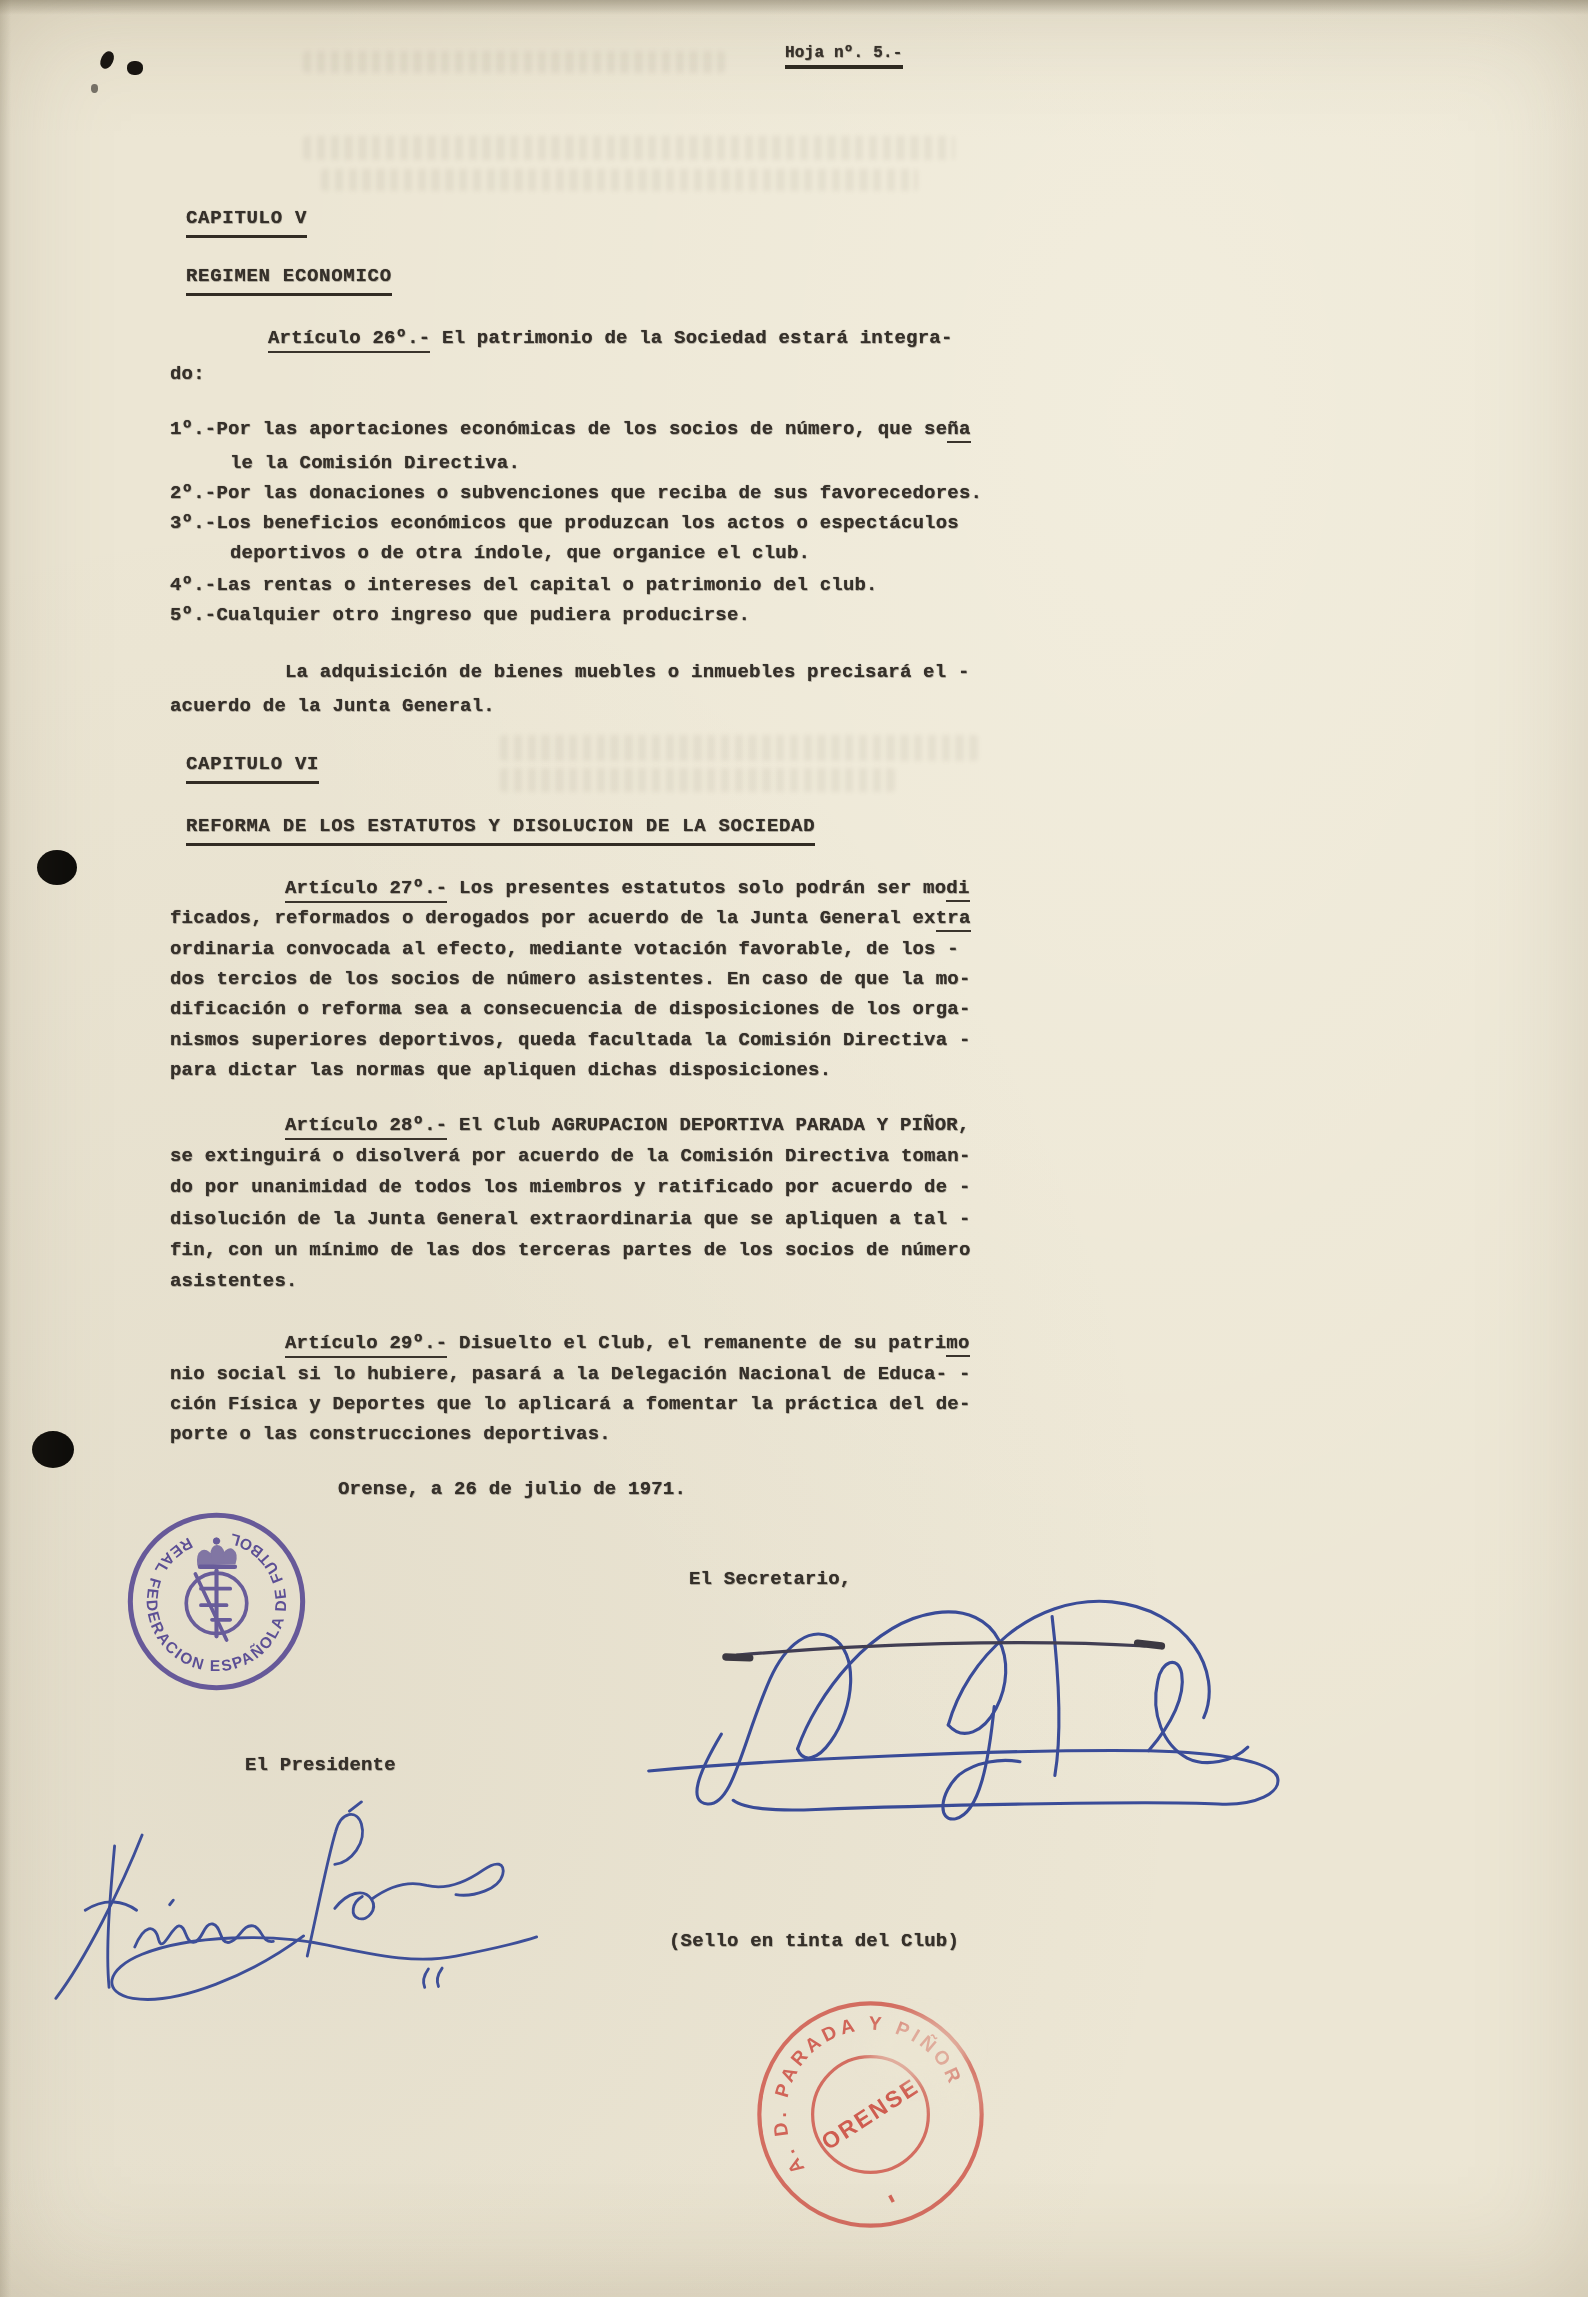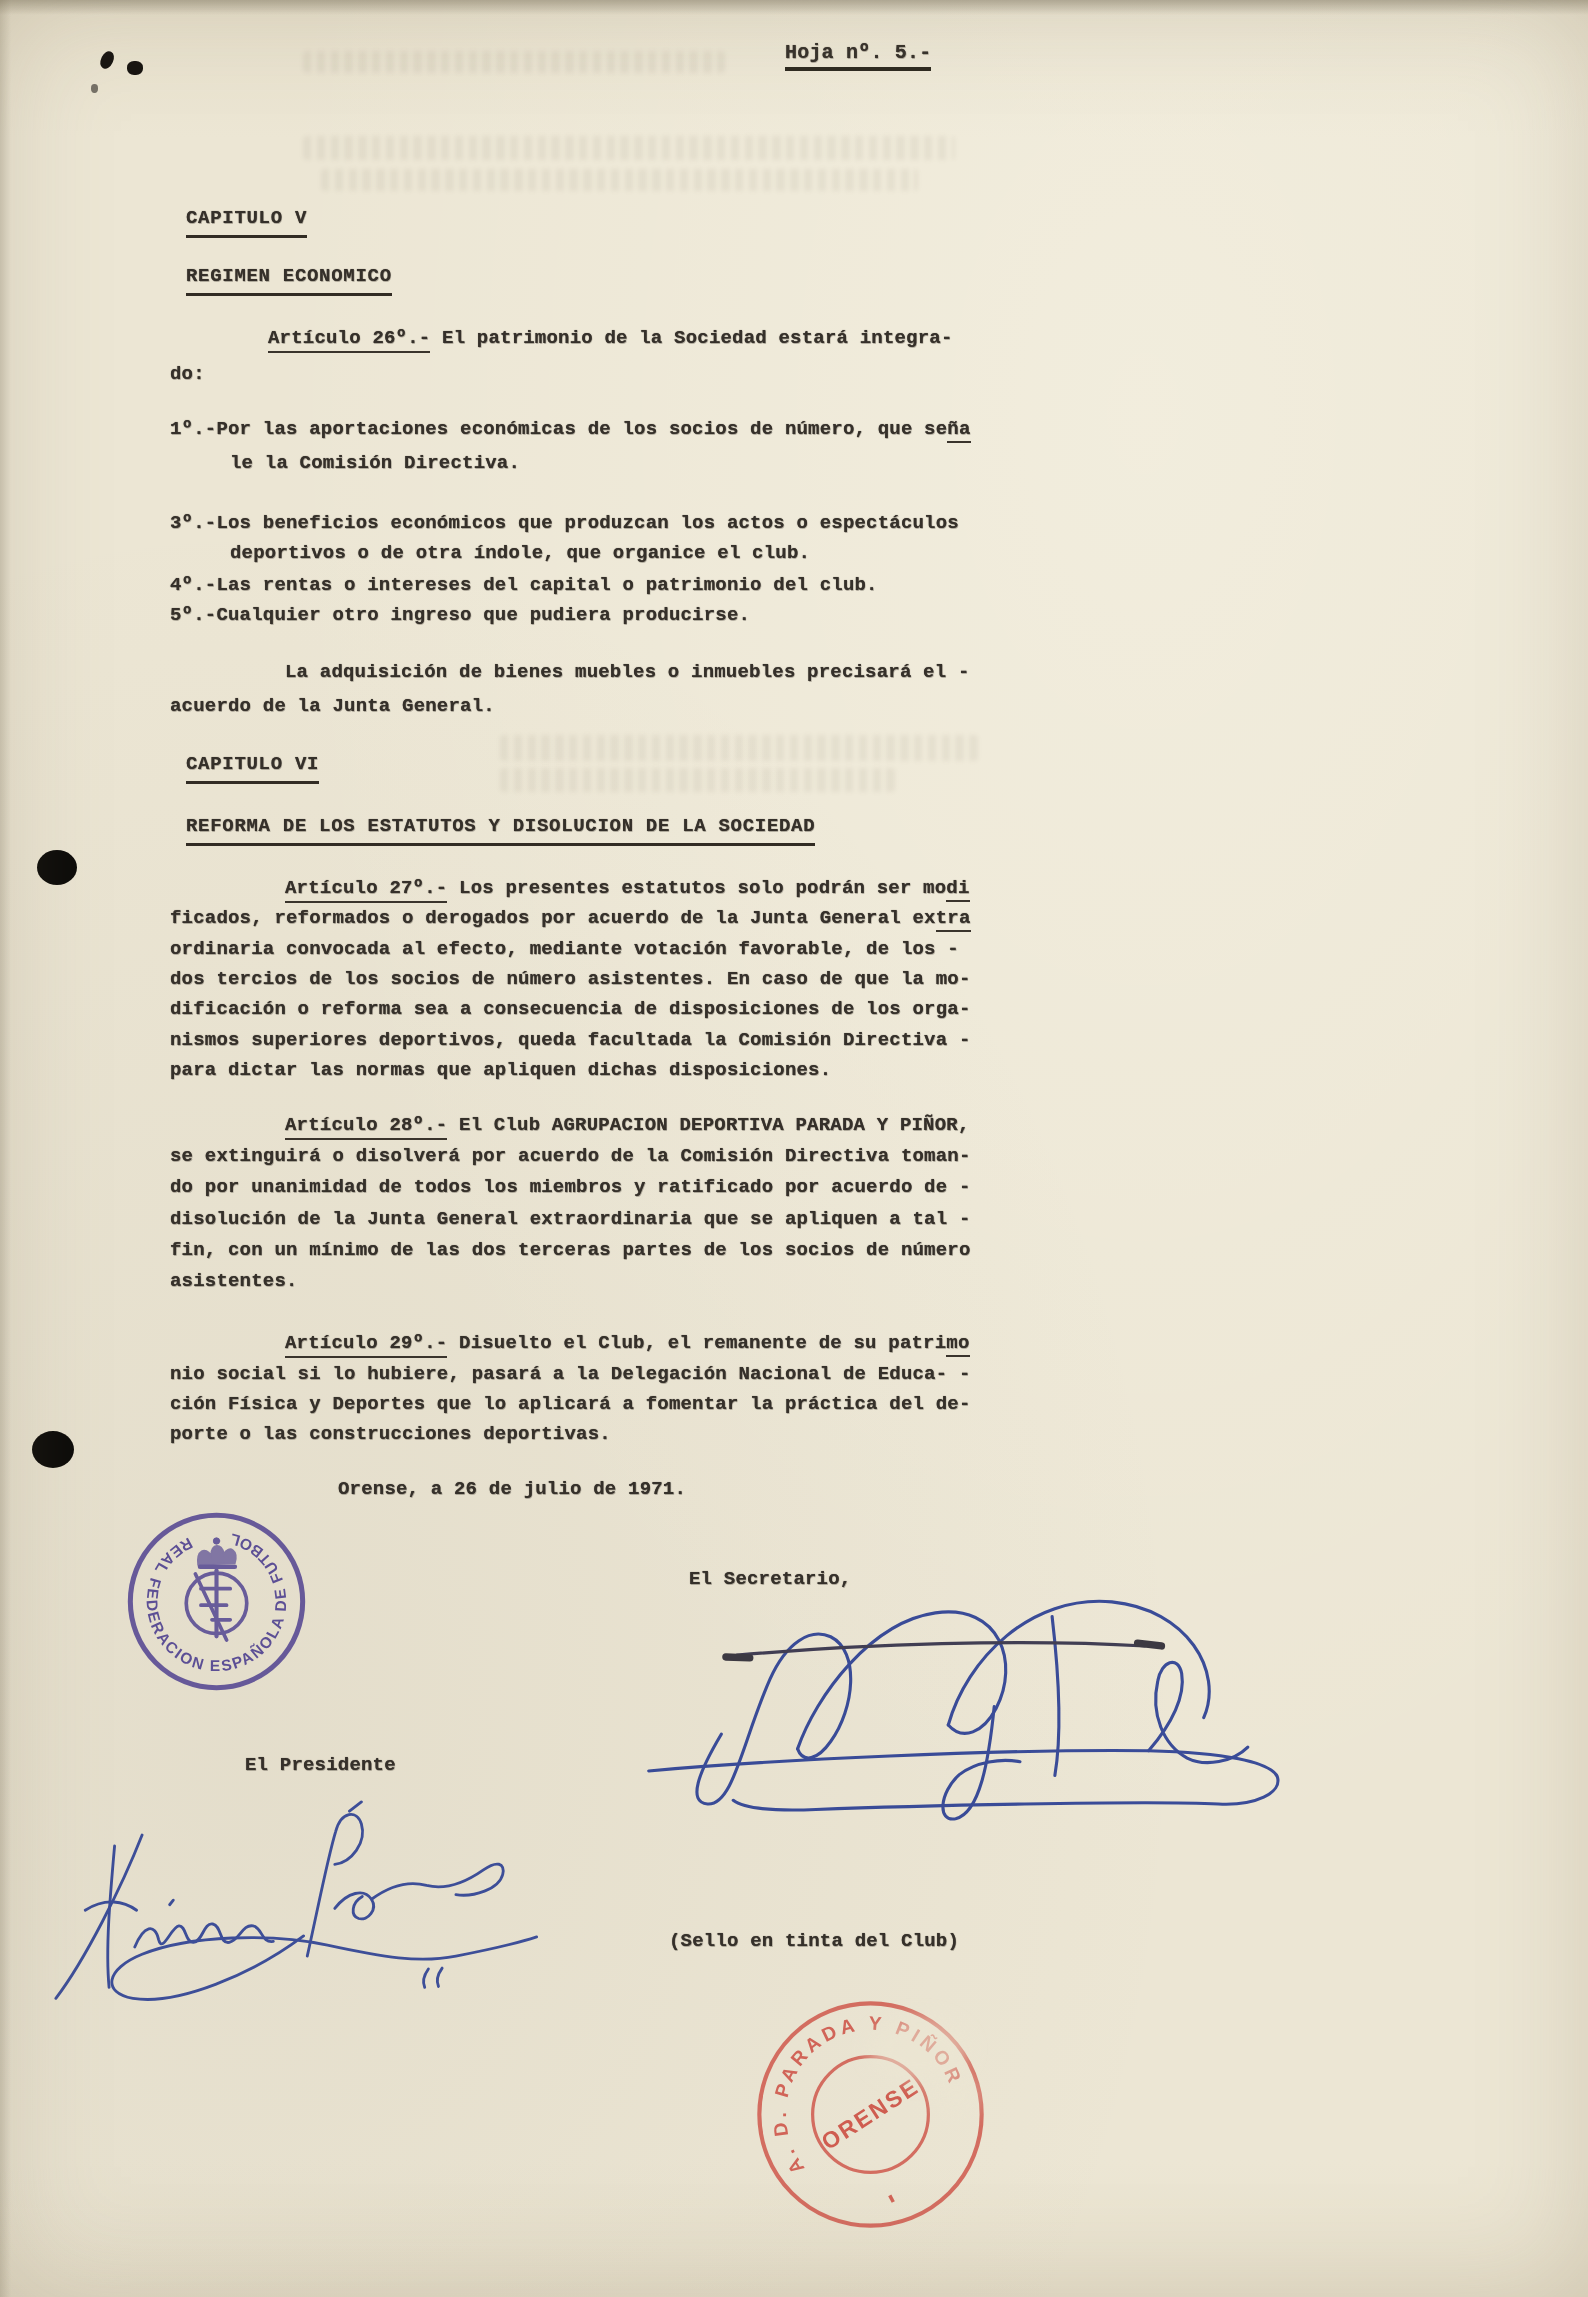--- a/index.html
+++ b/index.html
@@ -16,21 +16,21 @@
   .edge-left{position:absolute;left:0;top:0;bottom:0;width:11px;
     background:linear-gradient(90deg,rgba(104,96,74,.22),rgba(104,96,74,0));}
   .vignette{position:absolute;inset:0;box-shadow:inset 0 0 110px rgba(138,124,96,.26);pointer-events:none;}
   .t{
     position:absolute;font-weight:700;font-size:19px;line-height:23px;letter-spacing:0.2px;
     color:#35302a;white-space:pre;
     text-shadow:0 0 0.9px rgba(55,48,40,.8),0.6px 0.6px 0 rgba(55,48,40,.28);
   }
   .ul{border-bottom:2.8px solid #3a342c;padding-bottom:1.8px;}
   .hul{border-bottom:3.7px solid #322c24;padding-bottom:5.5px;letter-spacing:0.7px;}
-  .sheet{font-size:20px;border-bottom:4.6px solid #2e2920;padding-bottom:2.8px;}
+  .sheet{font-size:16px;border-bottom:4.6px solid #2e2920;padding-bottom:2.8px;}
   .tail{border-bottom:2.8px solid #3a342c;padding-bottom:0.9px;text-align:center;}
   .ghost{position:absolute;
     background:repeating-linear-gradient(90deg,rgba(110,98,80,.16) 0 8.3px,rgba(110,98,80,0) 8.3px 13.8px);
     filter:blur(2.3px);opacity:.5;border-radius:3.7px;}
   .hole{position:absolute;background:#0c0b09;border-radius:50%;filter:blur(0.4px);}
   .mark{position:absolute;background:#161310;border-radius:45%;}
   .stamp,.sig{position:absolute;}
   svg text{font-family:"Liberation Sans","DejaVu Sans",sans-serif;}
 </style>
 </head>
@@ -56,20 +56,21 @@
   <div class="t" style="left:785px;top:41px"><span class="sheet">Hoja nº. 5.-</span></div>
 
   <div class="t" style="left:186px;top:207px"><span class="hul">CAPITULO V</span></div>
   <div class="t" style="left:186px;top:265px"><span class="hul">REGIMEN ECONOMICO</span></div>
 
   <div class="t" style="left:268px;top:327px"><span class="ul">Artículo 26º.-</span><span> El patrimonio de la Sociedad estará integra-</span></div>
   <div class="t" style="left:170px;top:363px"><span>do:</span></div>
 
   <div class="t" style="left:170px;top:418px"><span>1º.-Por las aportaciones económicas de los socios de número, que se</span><span class="tail">ña</span></div>
   <div class="t" style="left:230px;top:452px"><span>le la Comisión Directiva.</span></div>
+  <div class="t" style="left:170px;top:482px"><span>2º.-Por las donaciones o subvenciones que reciba de sus favorecedores.</span></div>
   <div class="t" style="left:170px;top:512px"><span>3º.-Los beneficios económicos que produzcan los actos o espectáculos</span></div>
   <div class="t" style="left:230px;top:542px"><span>deportivos o de otra índole, que organice el club.</span></div>
   <div class="t" style="left:170px;top:574px"><span>4º.-Las rentas o intereses del capital o patrimonio del club.</span></div>
   <div class="t" style="left:170px;top:604px"><span>5º.-Cualquier otro ingreso que pudiera producirse.</span></div>
 
   <div class="t" style="left:285px;top:661px"><span>La adquisición de bienes muebles o inmuebles precisará el -</span></div>
   <div class="t" style="left:170px;top:695px"><span>acuerdo de la Junta General.</span></div>
 
   <div class="t" style="left:186px;top:753px"><span class="hul">CAPITULO VI</span></div>
   <div class="t" style="left:186px;top:815px"><span class="hul">REFORMA DE LOS ESTATUTOS Y DISOLUCION DE LA SOCIEDAD</span></div>

